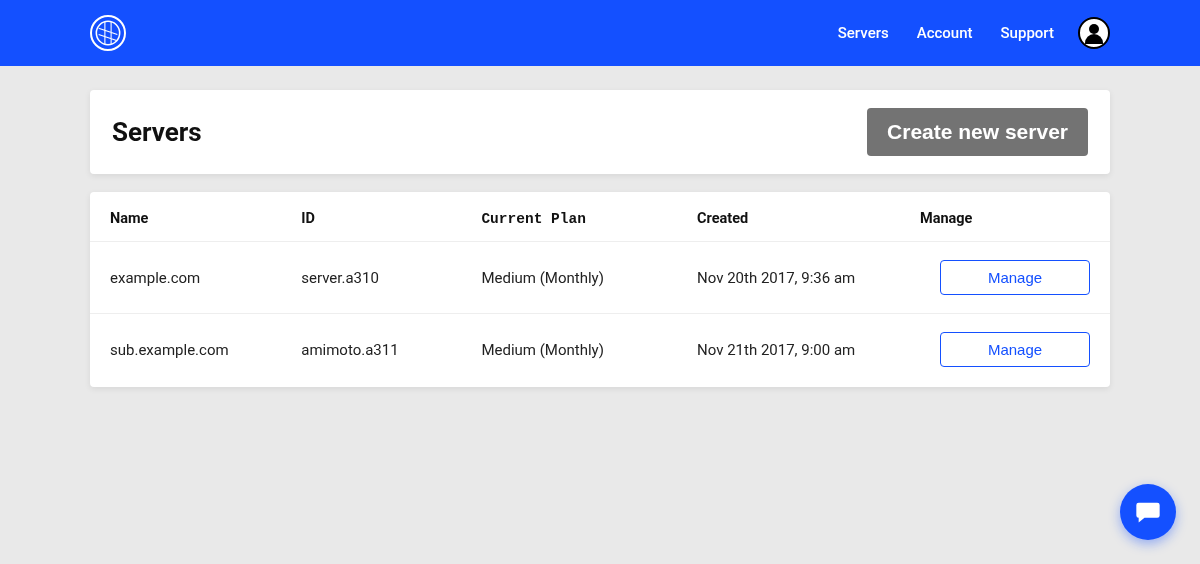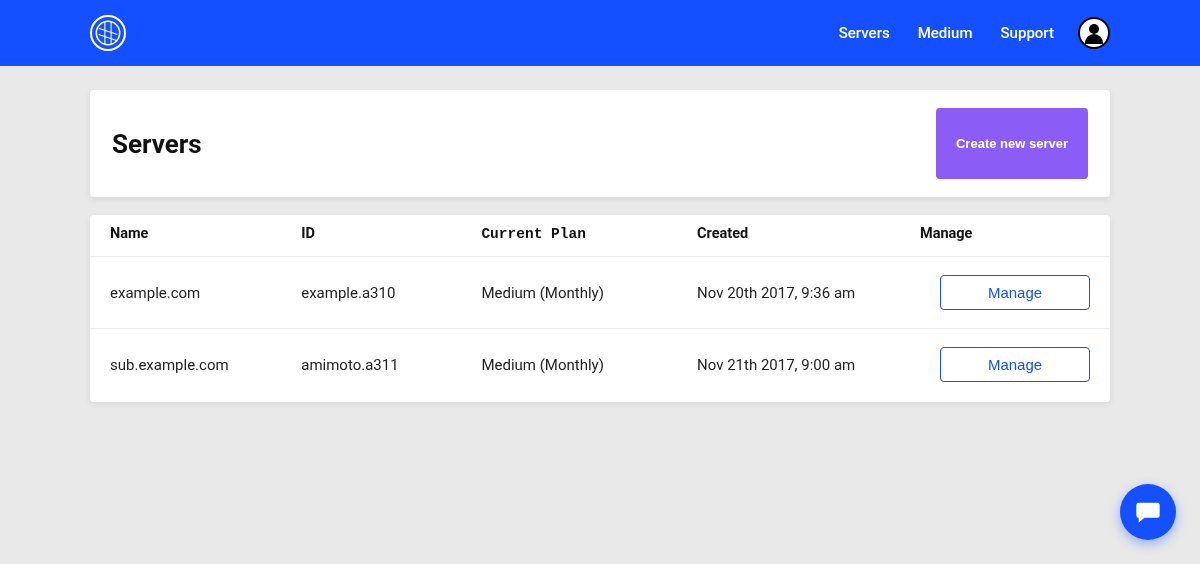--- a/index.html
+++ b/index.html
@@ -46,28 +46,28 @@
     margin-bottom:18px;
   }
   .header-card {
     display:flex; align-items:center; justify-content:space-between;
     padding:18px 22px;
   }
   .page-title {
     font-size:26px; font-weight:700; color:#111;
   }
   .btn-primary {
-    background:#8b5cf6; color:#fff; border:none; border-radius:4px;
-    padding:28px 20px; font-size:13px; font-weight:600; cursor:pointer;
+    background:#737373; color:#fff; border:none; border-radius:4px;
+    padding:12px 20px; font-size:21px; font-weight:600; cursor:pointer;
   }
   .table-card { padding: 0; }
   table { width:100%; border-collapse:collapse; }
   thead th {
     text-align:left; font-weight:700; font-size:14.5px; color:#111;
-    padding:10px 20px 14px 20px;
+    padding:18px 20px 14px 20px;
   }
   tbody td {
     font-size:15px; color:#222; padding:18px 20px;
     border-top:1px solid #eee;
   }
   tbody tr:last-child td { padding-bottom:20px; }
   .col-name   { width:19%; }
   .col-id     { width:18%; }
   .col-plan   { width:22%;font-family:Liberation Mono, monospace; }
   .col-created{ width:25%;margin-top:47px; }
@@ -92,21 +92,21 @@
 
 <div class="navbar">
   <div class="logo">
     <svg viewBox="0 0 36 36">
       <circle cx="18" cy="18" r="15" fill="none" stroke="#fff" stroke-width="2"></circle>
       <path d="M6 12 L30 20 M6 20 L30 28 M14 4 L14 32 M22 4 L22 32" stroke="#fff" stroke-width="1.4" fill="none"></path>
     </svg>
   </div>
   <div class="nav-spacer"></div>
   <span class="nav-link">Servers</span>
-  <span class="nav-link">Medium</span>
+  <span class="nav-link">Account</span>
   <span class="nav-link">Support</span>
   <div class="avatar"></div>
 </div>
 
 <div class="page">
 
   <div class="card header-card">
     <h1 class="page-title">Servers</h1>
     <button class="btn-primary">Create new server</button>
   </div>
@@ -118,21 +118,21 @@
           <th class="col-name">Name</th>
           <th class="col-id">ID</th>
           <th class="col-plan">Current Plan</th>
           <th class="col-created">Created</th>
           <th class="col-manage">Manage</th>
         </tr>
       </thead>
       <tbody>
         <tr>
           <td>example.com</td>
-          <td>example.a310</td>
+          <td>server.a310</td>
           <td>Medium (Monthly)</td>
           <td>Nov 20th 2017, 9:36 am</td>
           <td class="manage-cell">
             <button class="btn-outline">Manage</button>
           </td>
         </tr>
         <tr>
           <td>sub.example.com</td>
           <td>amimoto.a311</td>
           <td>Medium (Monthly)</td>

